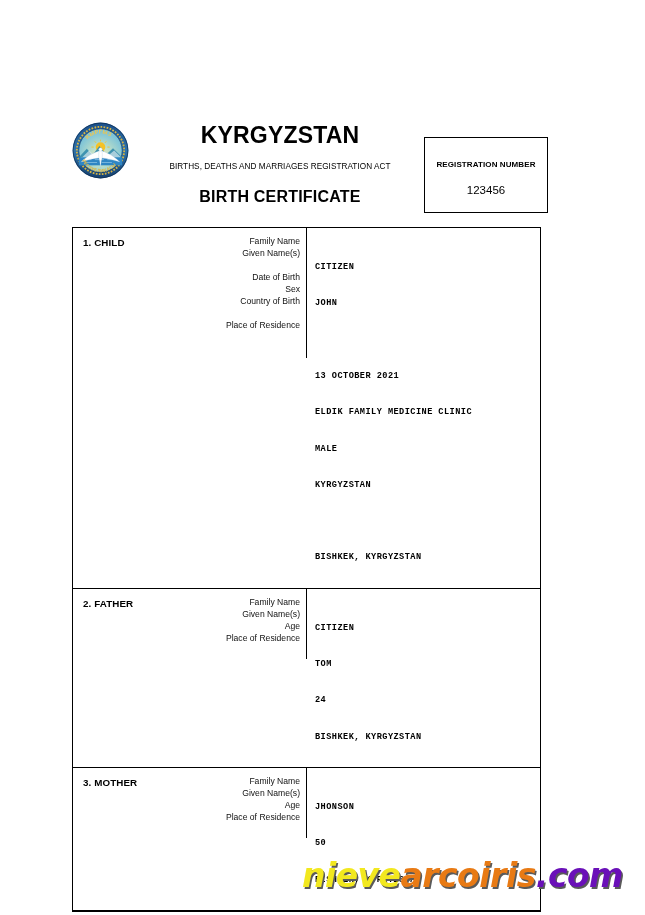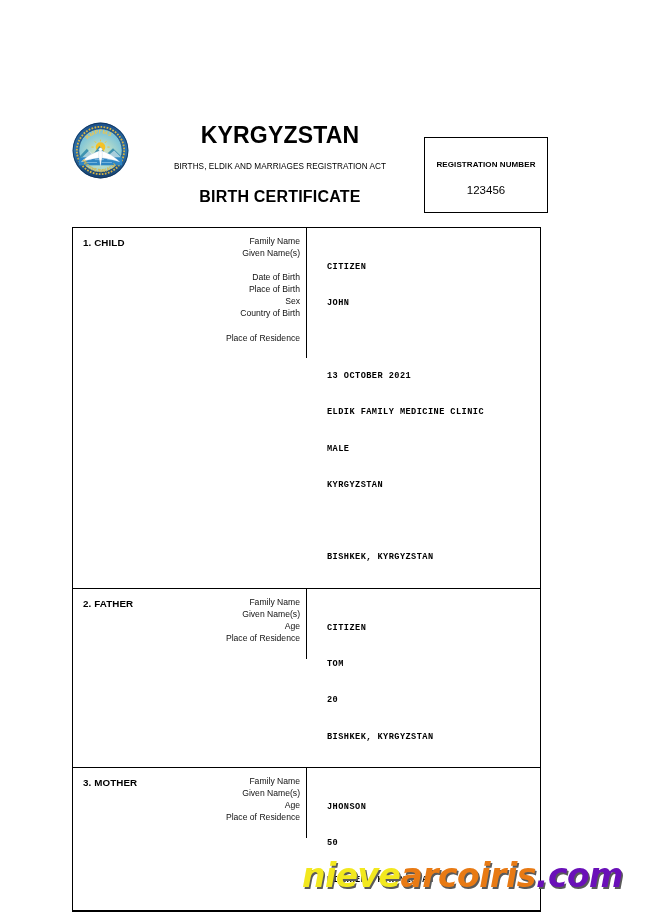--- a/index.html
+++ b/index.html
@@ -124,21 +124,20 @@
   .labels .gap { height: 12px; }
 
   .values {
     padding-left: 8px;
     font-family: "Liberation Mono", "DejaVu Sans Mono", monospace;
     font-size: 8.6px;
     font-weight: bold;
     line-height: 12.1px;
     letter-spacing: 0.45px;
     white-space: pre;
-    margin-left: 12px;
   }
   .values .gap { height: 12px; }
 
   
   .sec-child .col-left { height: 130px; }
   .sec-child .labels { margin-top: -13px; }
   .sec-child .values { padding-top: 9px; }
 
   .sec-parent .col-left { height: 70px; }
   .sec-parent .labels { margin-top: -13px; }
@@ -225,41 +224,40 @@
 
       <path id="arcBot" d="M 14 52 A 36 36 0 0 0 86 52" fill="none"></path>
       <text font-family="DejaVu Sans, sans-serif" font-size="7.5" font-weight="bold" fill="#d9b74c">
         <textPath href="#arcBot" startOffset="14%">РЕСПУБЛИКАСЫ</textPath>
       </text>
     </svg>
   </div>
 
   <div class="header-center">
     <div class="country-title">KYRGYZSTAN</div>
-    <div class="act-line">BIRTHS, ELDIK AND MARRIAGES REGISTRATION ACT</div>
+    <div class="act-line">BIRTHS, DEATHS AND MARRIAGES REGISTRATION ACT</div>
     <div class="cert-title">BIRTH CERTIFICATE</div>
   </div>
 
   <div class="regbox">
     <div class="regbox-label">REGISTRATION NUMBER</div>
     <div class="regbox-value">123456</div>
   </div>
 </div>
 
 <div class="doc-table">
 
   <div class="row sec-child">
     <div class="col-left">
       <div class="section-title">1. CHILD</div>
       <div class="labels">
         <div>Family Name</div>
         <div>Given Name(s)</div>
         <div class="gap"></div>
         <div>Date of Birth</div>
-        <div>Place of Birth</div>
         <div>Sex</div>
         <div>Country of Birth</div>
         <div class="gap"></div>
         <div>Place of Residence</div>
       </div>
     </div>
     <div class="col-right">
       <div class="values">
         <div>CITIZEN</div>
         <div>JOHN</div>
@@ -281,21 +279,21 @@
         <div>Family Name</div>
         <div>Given Name(s)</div>
         <div>Age</div>
         <div>Place of Residence</div>
       </div>
     </div>
     <div class="col-right">
       <div class="values">
         <div>CITIZEN</div>
         <div>TOM</div>
-        <div>20</div>
+        <div>24</div>
         <div>BISHKEK, KYRGYZSTAN</div>
       </div>
     </div>
   </div>
 
   <div class="row sec-parent">
     <div class="col-left">
       <div class="section-title">3. MOTHER</div>
       <div class="labels">
         <div>Family Name</div>

